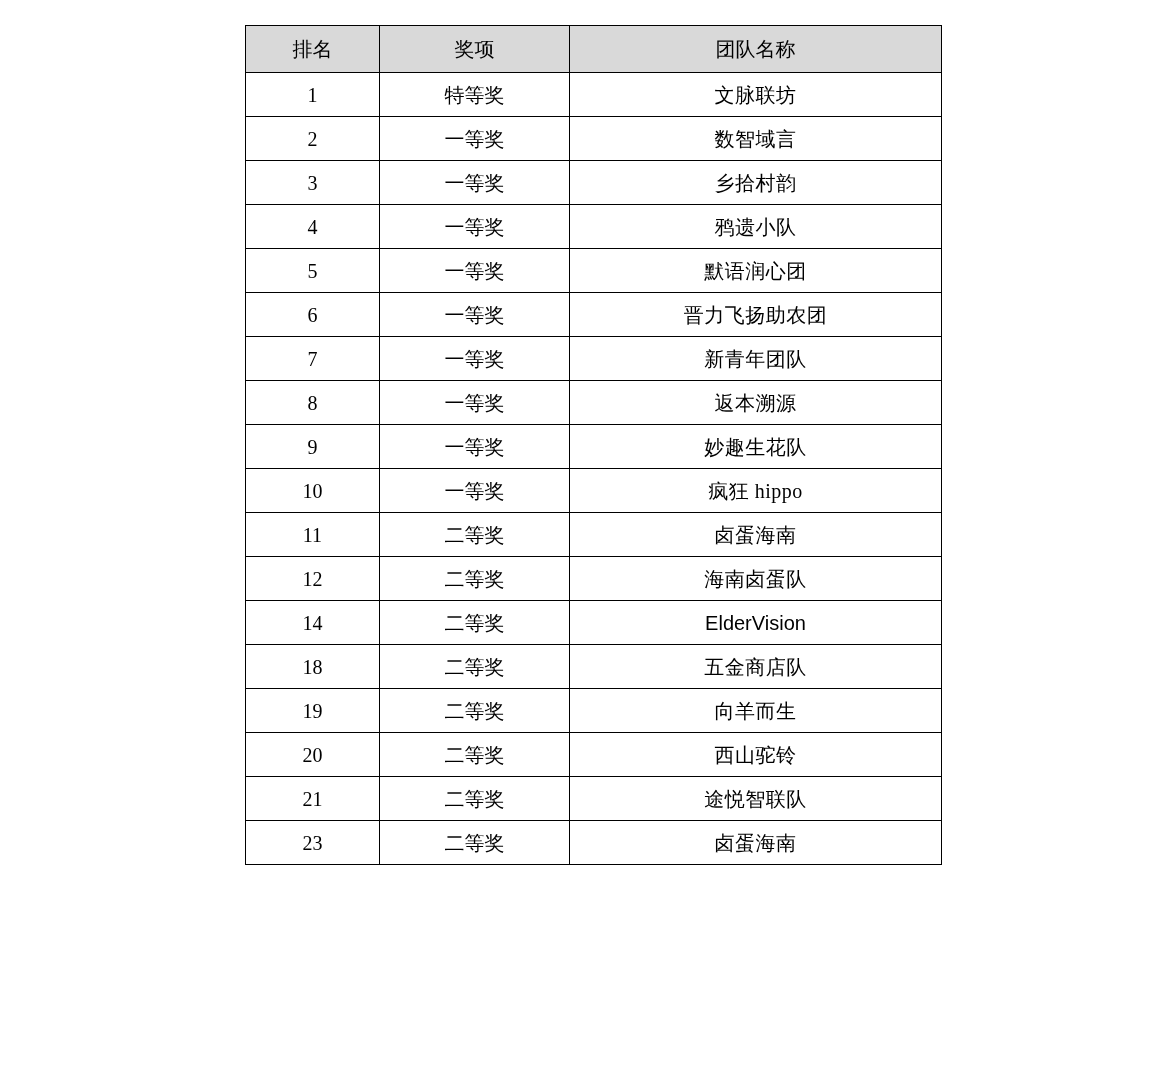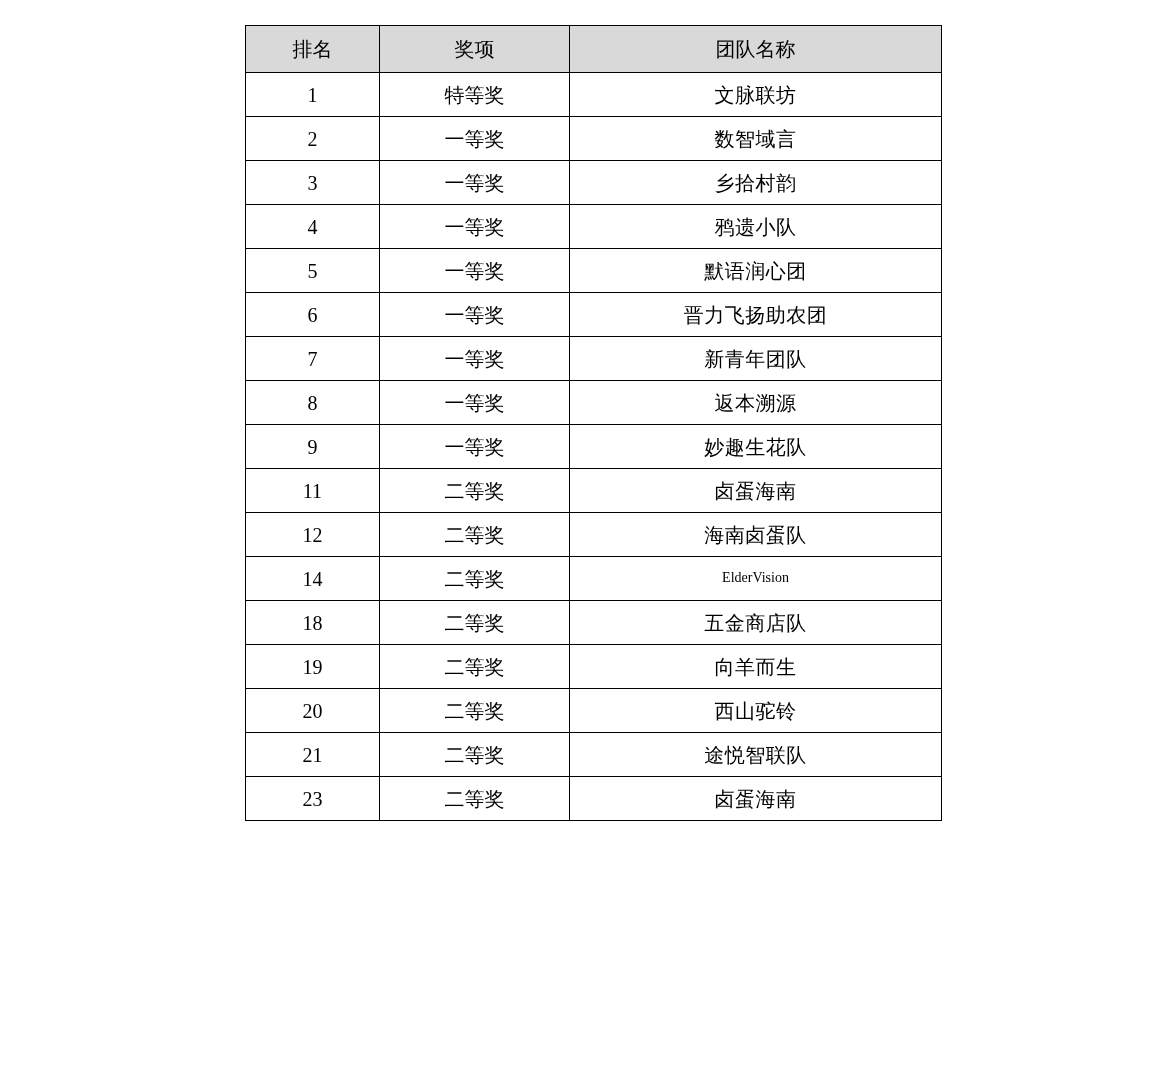--- a/index.html
+++ b/index.html
@@ -50,22 +50,22 @@
     font-size: 20px;
     height: 46px;
   }
   td.rank-cell {
     font-family: "Liberation Serif", "DejaVu Serif", serif;
   }
   td.team-cell {
     letter-spacing: 0.5px;
   }
   td.team-cell.latin {
-    font-family: Liberation Serif, serif;
-    font-size: 14px;
+    font-family: Liberation Sans, sans-serif;
+    font-size: 20px;
     letter-spacing: 0;
   }
 </style>
 </head>
 <body>
 
 <div class="page">
   <div class="table-wrap">
     <table class="rank-table">
       <colgroup>
@@ -120,20 +120,25 @@
             <td class="rank-cell">8</td>
             <td class="award-cell">一等奖</td>
             <td class="team-cell">返本溯源</td>
           </tr>
           <tr>
             <td class="rank-cell">9</td>
             <td class="award-cell">一等奖</td>
             <td class="team-cell">妙趣生花队</td>
           </tr>
           <tr>
+            <td class="rank-cell">10</td>
+            <td class="award-cell">一等奖</td>
+            <td class="team-cell">疯狂 hippo</td>
+          </tr>
+          <tr>
             <td class="rank-cell">11</td>
             <td class="award-cell">二等奖</td>
             <td class="team-cell">卤蛋海南</td>
           </tr>
           <tr>
             <td class="rank-cell">12</td>
             <td class="award-cell">二等奖</td>
             <td class="team-cell">海南卤蛋队</td>
           </tr>
           <tr>

